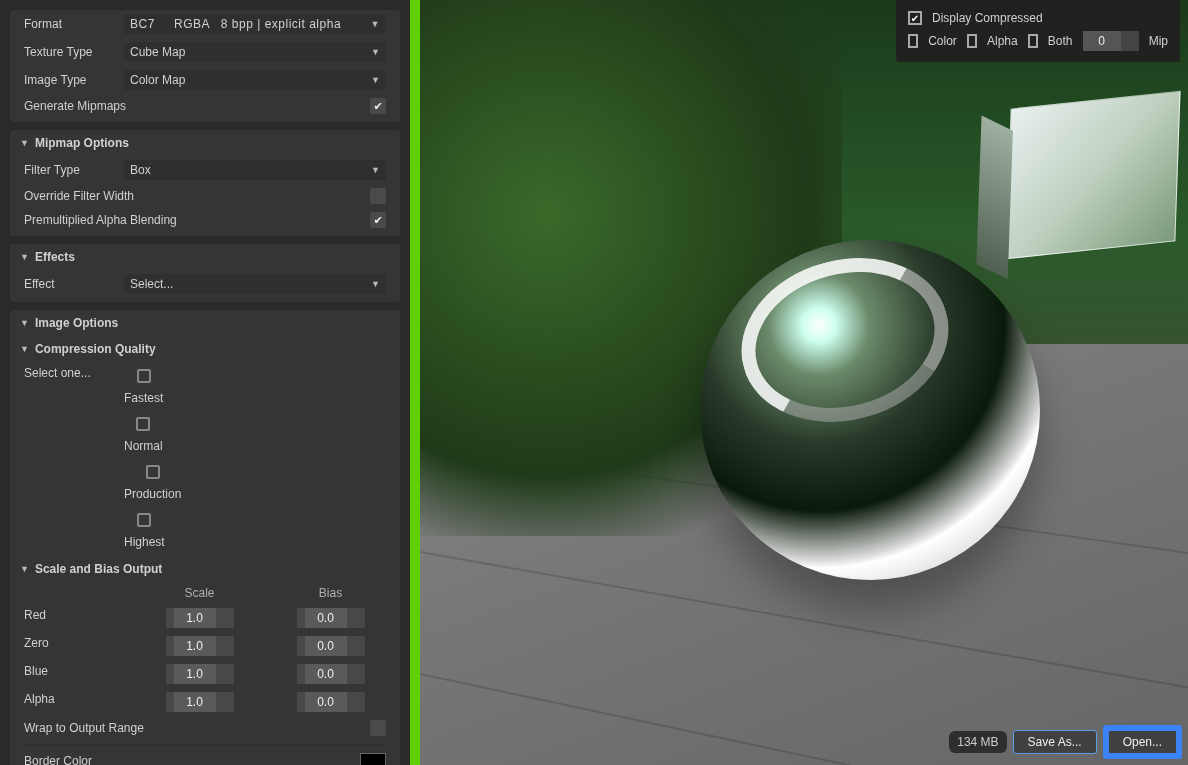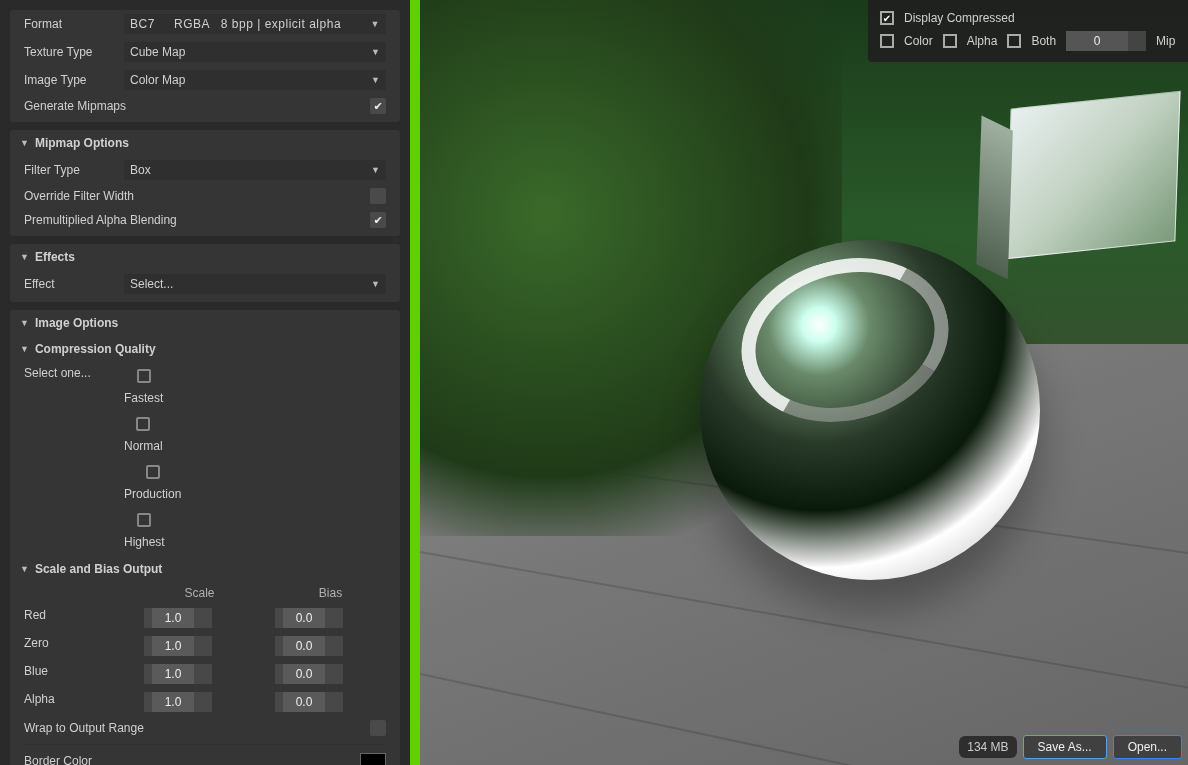--- a/index.html
+++ b/index.html
@@ -24,36 +24,36 @@
   .chk{width:16px; height:16px; background:var(--input-dark); border-radius:2px; display:inline-flex; align-items:center; justify-content:center; color:#fff; font-size:11px;}
   .chk.on::after{content:"✔"; color:#eee;}
   .chk.box{border:2px solid #888; width:14px; height:14px; background:transparent;}
   
   .section-head{display:flex; align-items:center; gap:6px; padding:6px 10px; font-weight:bold; color:var(--text);}
   .disclose{font-size:9px; color:#bbb;}
   
   .grid-sb{display:grid; grid-template-columns:100px 1fr 1fr; gap:4px 20px; padding:4px 14px;}
   .gh{color:var(--text-dim); text-align:center; font-size:12px;}
   .gl{color:var(--text);}
-  .ni{display:flex; }
+  .ni{display:flex; justify-content:center;}
   .numinput{background:#5a5a5a; width:68px; height:20px; color:#eee; text-align:center; display:flex; align-items:center; justify-content:center; border-left:8px solid #484848; border-right:18px solid #484848;}
   
   .color-swatch{width:26px; height:16px; background:#000; border:1px solid #666;}
   
   
-  .overlay{position:absolute; top:0; right:0; width:320px; background:rgba(32,32,32,0.92); padding:8px 12px; border-bottom-left-radius:4px;}
+  .overlay{position:absolute; top:0; right:8px; width:284px; background:rgba(32,32,32,0.92); padding:8px 12px; border-bottom-left-radius:4px;}
   .ov-row{display:flex; align-items:center; gap:10px; padding:3px 0;}
   .ov-chk{width:14px; height:14px; border:2px solid #aaa; display:inline-flex; align-items:center; justify-content:center; font-size:10px; color:#fff;}
   .ov-chk.on::after{content:"✔";}
   .ov-num{width:80px; height:20px; background:#555; color:#eee; display:flex; align-items:center; justify-content:center; border-right:18px solid #444;}
   
   
   .bottombar{position:absolute; bottom:6px; right:6px; display:flex; gap:6px; align-items:center;}
   .badge{background:rgba(40,40,40,0.9); padding:4px 8px; color:#ccc; border-radius:6px;}
-  .btn{background:#404040; padding:4px 14px; color:#eee; border-radius:3px; border:1px solid #3b82f6;}
+  .btn{background:#404040; padding:4px 14px; color:#eee; border-radius:3px; border:6px solid #3b82f6;}
   .btn.blue{border:1px solid var(--btnblue-border);}
   
   
   .scene{position:absolute; inset:0; overflow:hidden;}
   .scene .sky{position:absolute; inset:0; background:linear-gradient(180deg,#1a3a1a 0%, #2a5a2a 30%, #385030 50%, #707070 55%, #8a8a8a 100%);}
   .scene .pave{position:absolute; left:0; right:0; bottom:0; height:55%; background:linear-gradient(160deg,#888 0%, #777 40%, #666 100%);}
   .scene .greens{position:absolute; left:0; top:0; width:55%; height:70%; background:radial-gradient(circle at 30% 40%, #3a6a2a 0%, #1f3a18 60%, transparent 80%);}
   .scene .line{position:absolute; background:rgba(0,0,0,0.15); height:2px; transform-origin:left center;}
   .ball{position:absolute; left:280px; top:240px; width:340px; height:340px; border-radius:50%; background:radial-gradient(circle at 35% 25%, #fff 0%, #cfe 5%, #6a8a6a 15%, #2a3a2a 35%, #0a1a0a 55%, #ddd 70%, #fff 72%, #a0a0a0 100%); box-shadow:0 30px 40px rgba(0,0,0,0.3);}
   .ball .rim{position:absolute; left:40px; top:20px; width:210px; height:160px; border-radius:50%; border:14px solid rgba(255,255,255,0.85); border-bottom-color:rgba(180,180,180,0.5); border-right-color:rgba(200,200,200,0.6); transform:rotate(-15deg);}

